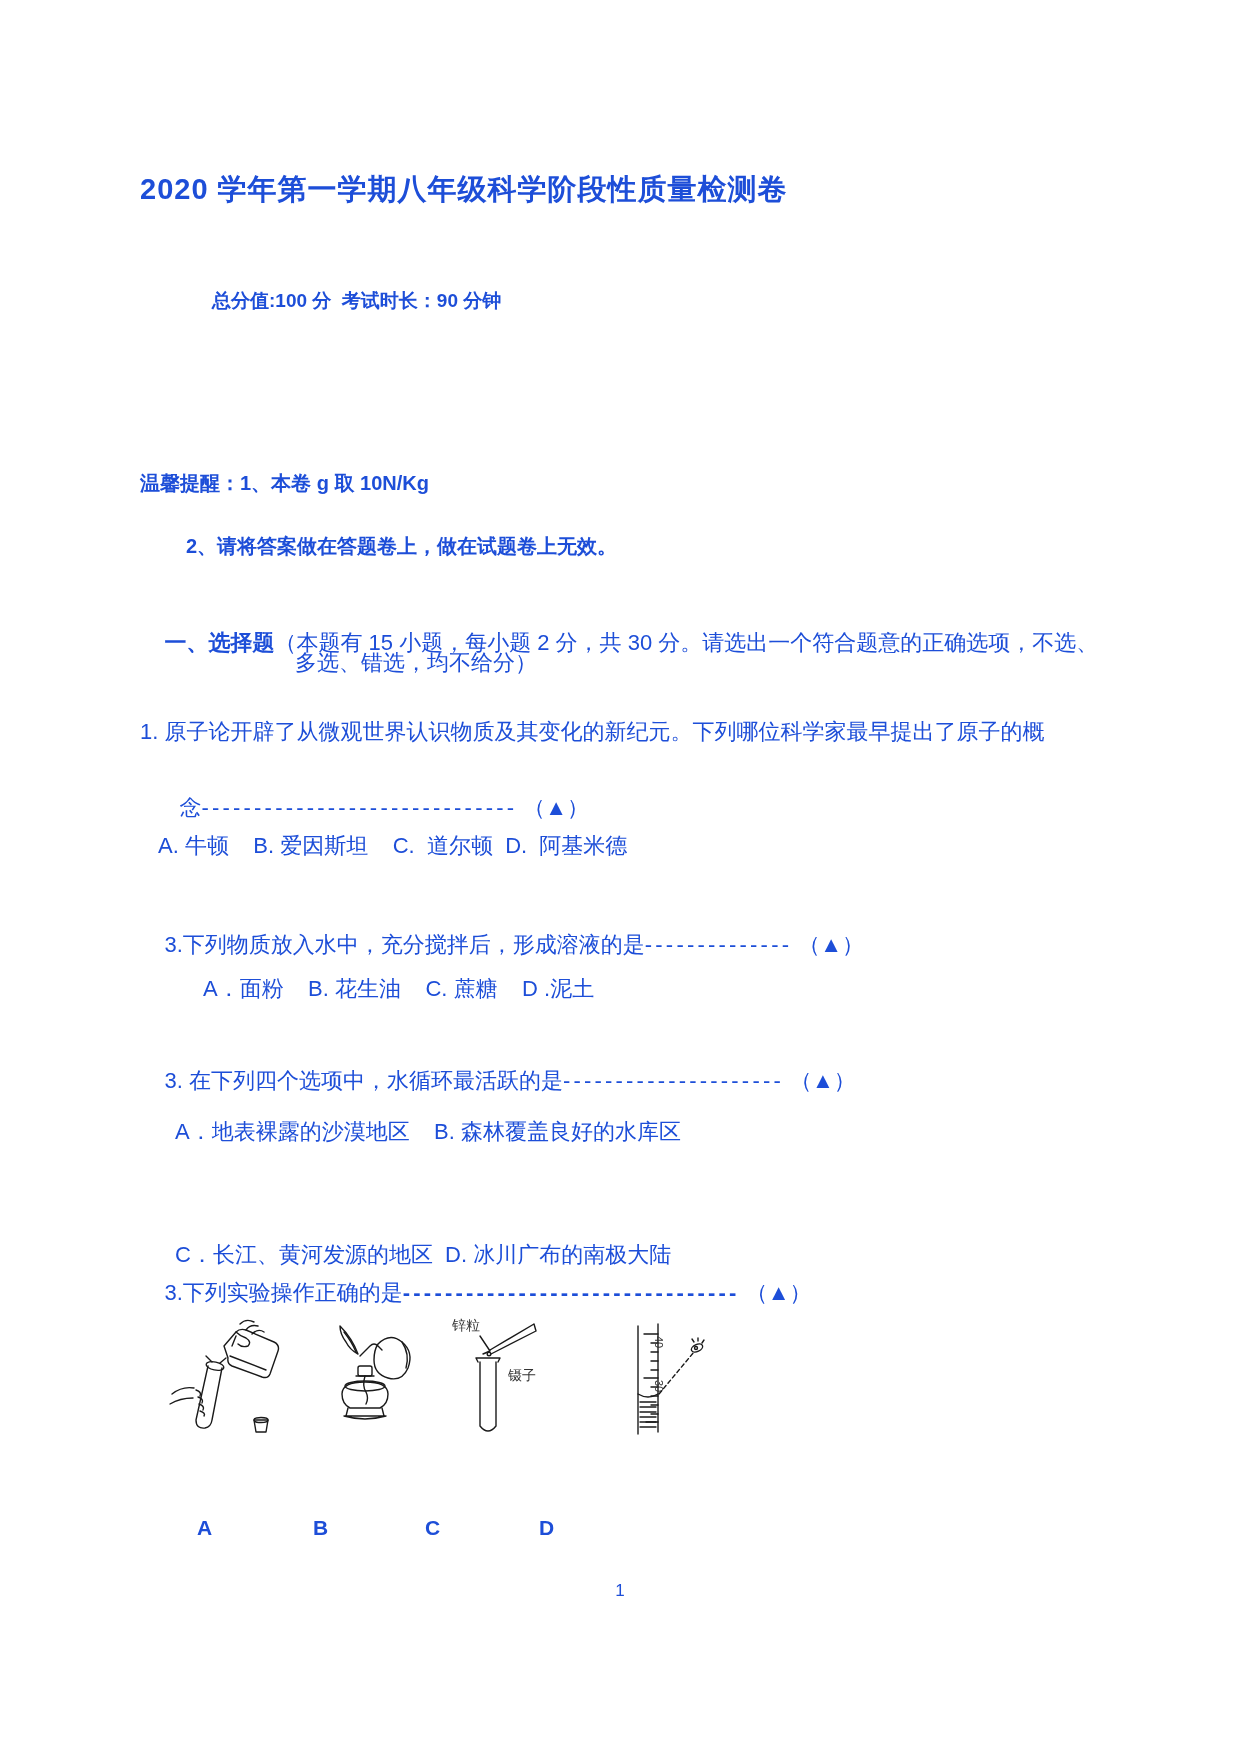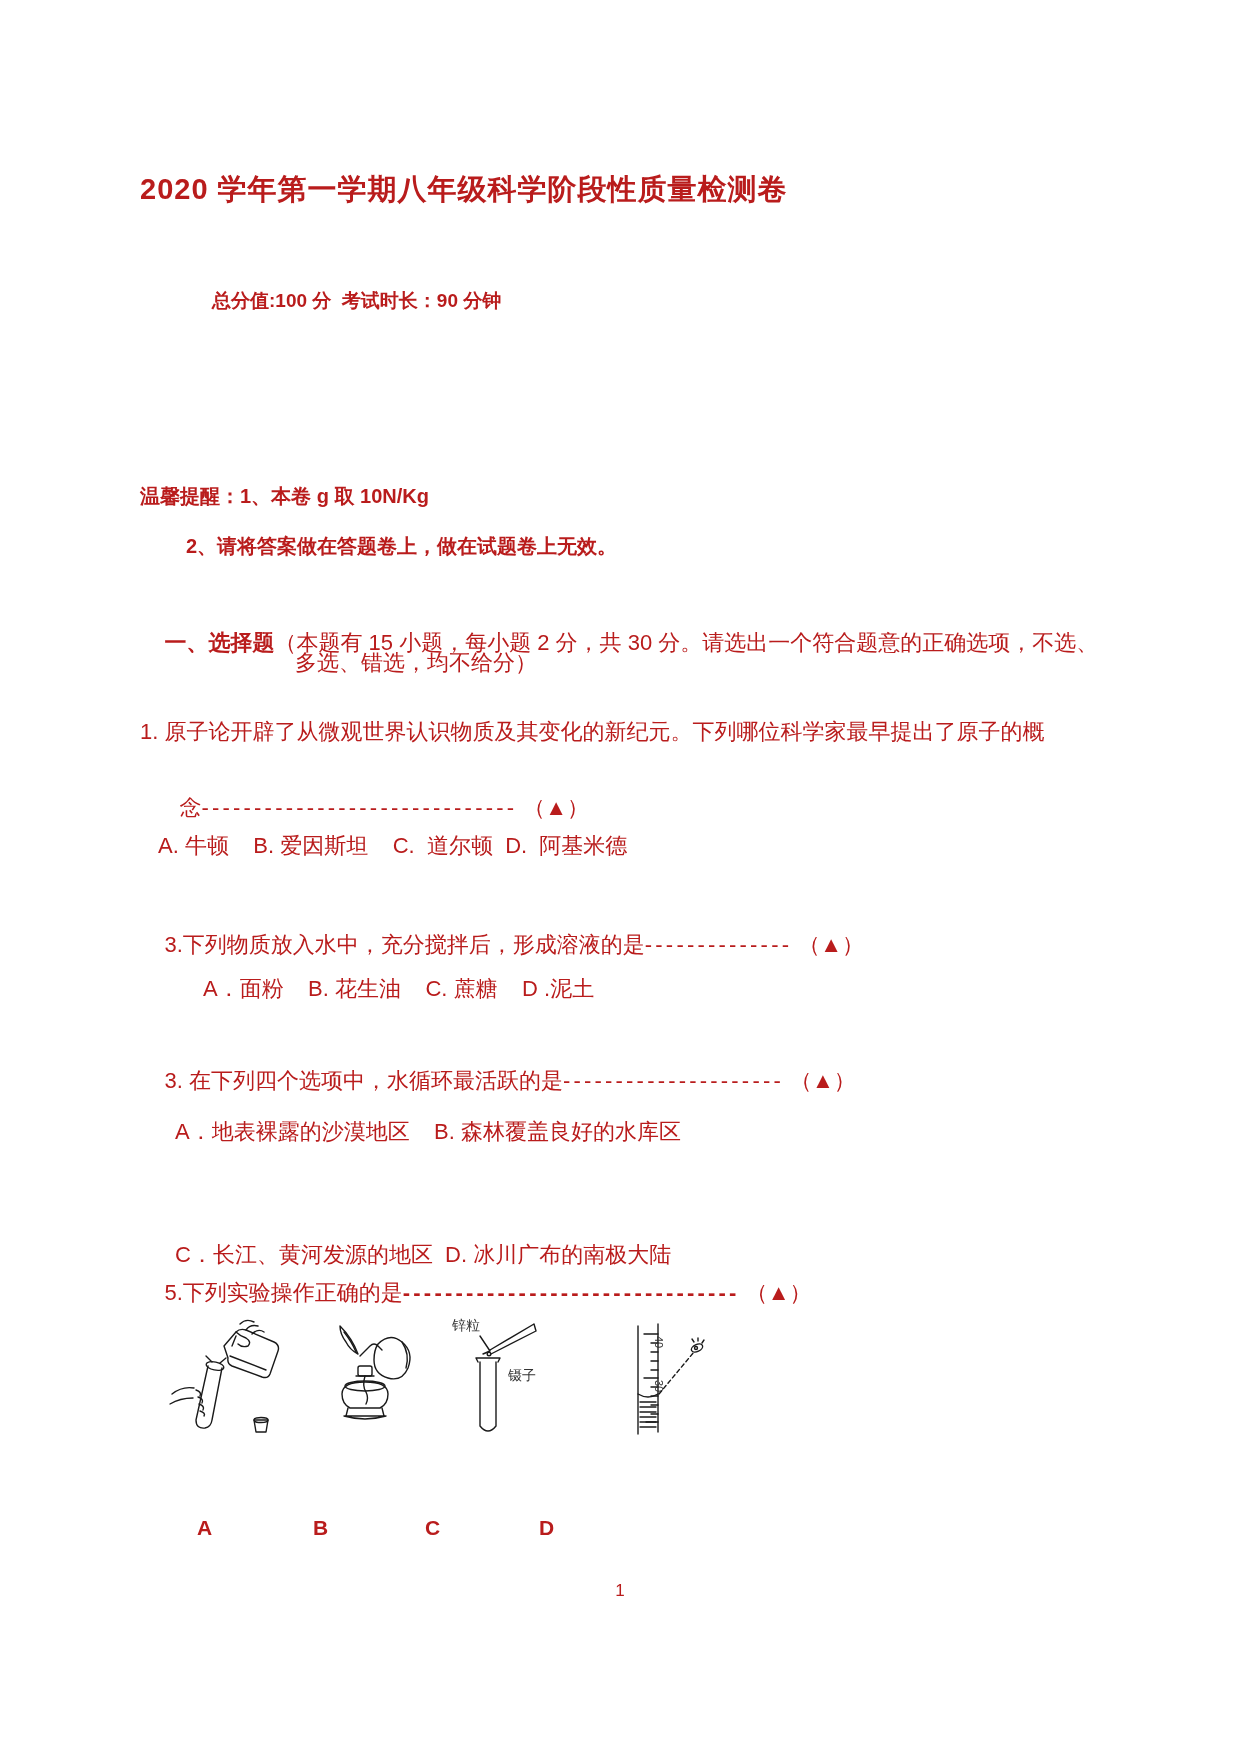--- a/index.html
+++ b/index.html
@@ -2,21 +2,21 @@
 <html><head>
 <meta charset="utf-8">
 <style>
   html,body{margin:0;padding:0;background:#888;}
   .page{
     position:relative;
     width:1240px;height:1754px;
     margin:0 auto;
     background:#ffffff;
     font-family:"Liberation Sans","DejaVu Sans",sans-serif;
-    color:#b91c1c;
+    color:#1d4ed8;
     overflow:hidden;
   }
   .abs{position:absolute;white-space:pre;}
   .title{font-size:29px;font-weight:bold;letter-spacing:1px;}
   .subtitle{font-size:19px;font-weight:bold;}
   .notice{font-size:20px;font-weight:bold;}
   .body-line{font-size:22px;}
   .bold{font-weight:bold;}
   .dashes{letter-spacing:3.2px;}
   .dashes-bold{letter-spacing:3.2px;font-weight:bold;}
@@ -31,21 +31,21 @@
 </style>
 </head>
 <body>
 
 <div class="page">
 
   <div class="abs title" style="left:140px;top:170px;">2020 学年第一学期八年级科学阶段性质量检测卷</div>
 
   <div class="abs subtitle" style="left:212px;top:288px;">总分值:100 分  考试时长：90 分钟</div>
 
-  <div class="abs notice" style="left:140px;top:483px;text-align:right;">温馨提醒：1、本卷 g 取 10N/Kg</div>
+  <div class="abs notice" style="left:140px;top:470px;text-align:right;">温馨提醒：1、本卷 g 取 10N/Kg</div>
 
   <div class="abs notice" style="left:186px;top:533px;">2、请将答案做在答题卷上，做在试题卷上无效。</div>
 
   <div class="abs body-line" style="left:140px;top:602px;">
     <span class="bold">一、选择题</span><span>（本题有 15 小题，每小题 2 分，共 30 分。请选出一个符合题意的正确选项，不选、</span>
   </div>
   <div class="abs body-line" style="left:295px;top:648px;text-align:right;">多选、错选，均不给分）</div>
 
   <div class="abs body-line" style="left:140px;top:717px;">1. 原子论开辟了从微观世界认识物质及其变化的新纪元。下列哪位科学家最早提出了原子的概</div>
   <div class="abs body-line" style="left:155px;top:767px;">
@@ -58,21 +58,21 @@
   </div>
   <div class="abs body-line" style="left:158px;top:974px;margin-left:45px;">A．面粉    B. 花生油    C. 蔗糖    D .泥土</div>
 
   <div class="abs body-line" style="left:140px;top:1040px;">
     <span>3. 在下列四个选项中，水循环最活跃的是</span><span class="dashes">---------------------</span><span class="answer-blank">（▲）</span>
   </div>
   <div class="abs body-line" style="left:175px;top:1117px;">A．地表裸露的沙漠地区    B. 森林覆盖良好的水库区</div>
   <div class="abs body-line" style="left:175px;top:1240px;">C．长江、黄河发源的地区  D. 冰川广布的南极大陆</div>
 
   <div class="abs body-line" style="left:140px;top:1252px;">
-    <span>5.下列实验操作正确的是</span><span class="dashes-bold">--------------------------------</span><span class="answer-blank">（▲）</span>
+    <span>3.下列实验操作正确的是</span><span class="dashes-bold">--------------------------------</span><span class="answer-blank">（▲）</span>
   </div>
 
   <svg style="left:166px;top:1316px;" width="120" height="126" viewBox="0 0 120 126">
 
     <path d="M42 50 L30 104 Q30 113 39 112 Q45 111 46 104 L56 52"></path>
     <ellipse cx="49" cy="50" rx="9" ry="4" transform="rotate(12 49 50)"></ellipse>
     <path d="M46 46 L40 40 M54 47 L60 42"></path>
 
     <path d="M6 78 Q16 70 28 72 M4 88 Q14 82 27 82"></path>
     <path d="M30 74 Q36 76 34 80 M32 81 Q38 83 36 87 M33 88 Q39 90 37 94 M34 95 Q40 97 38 100"></path>

